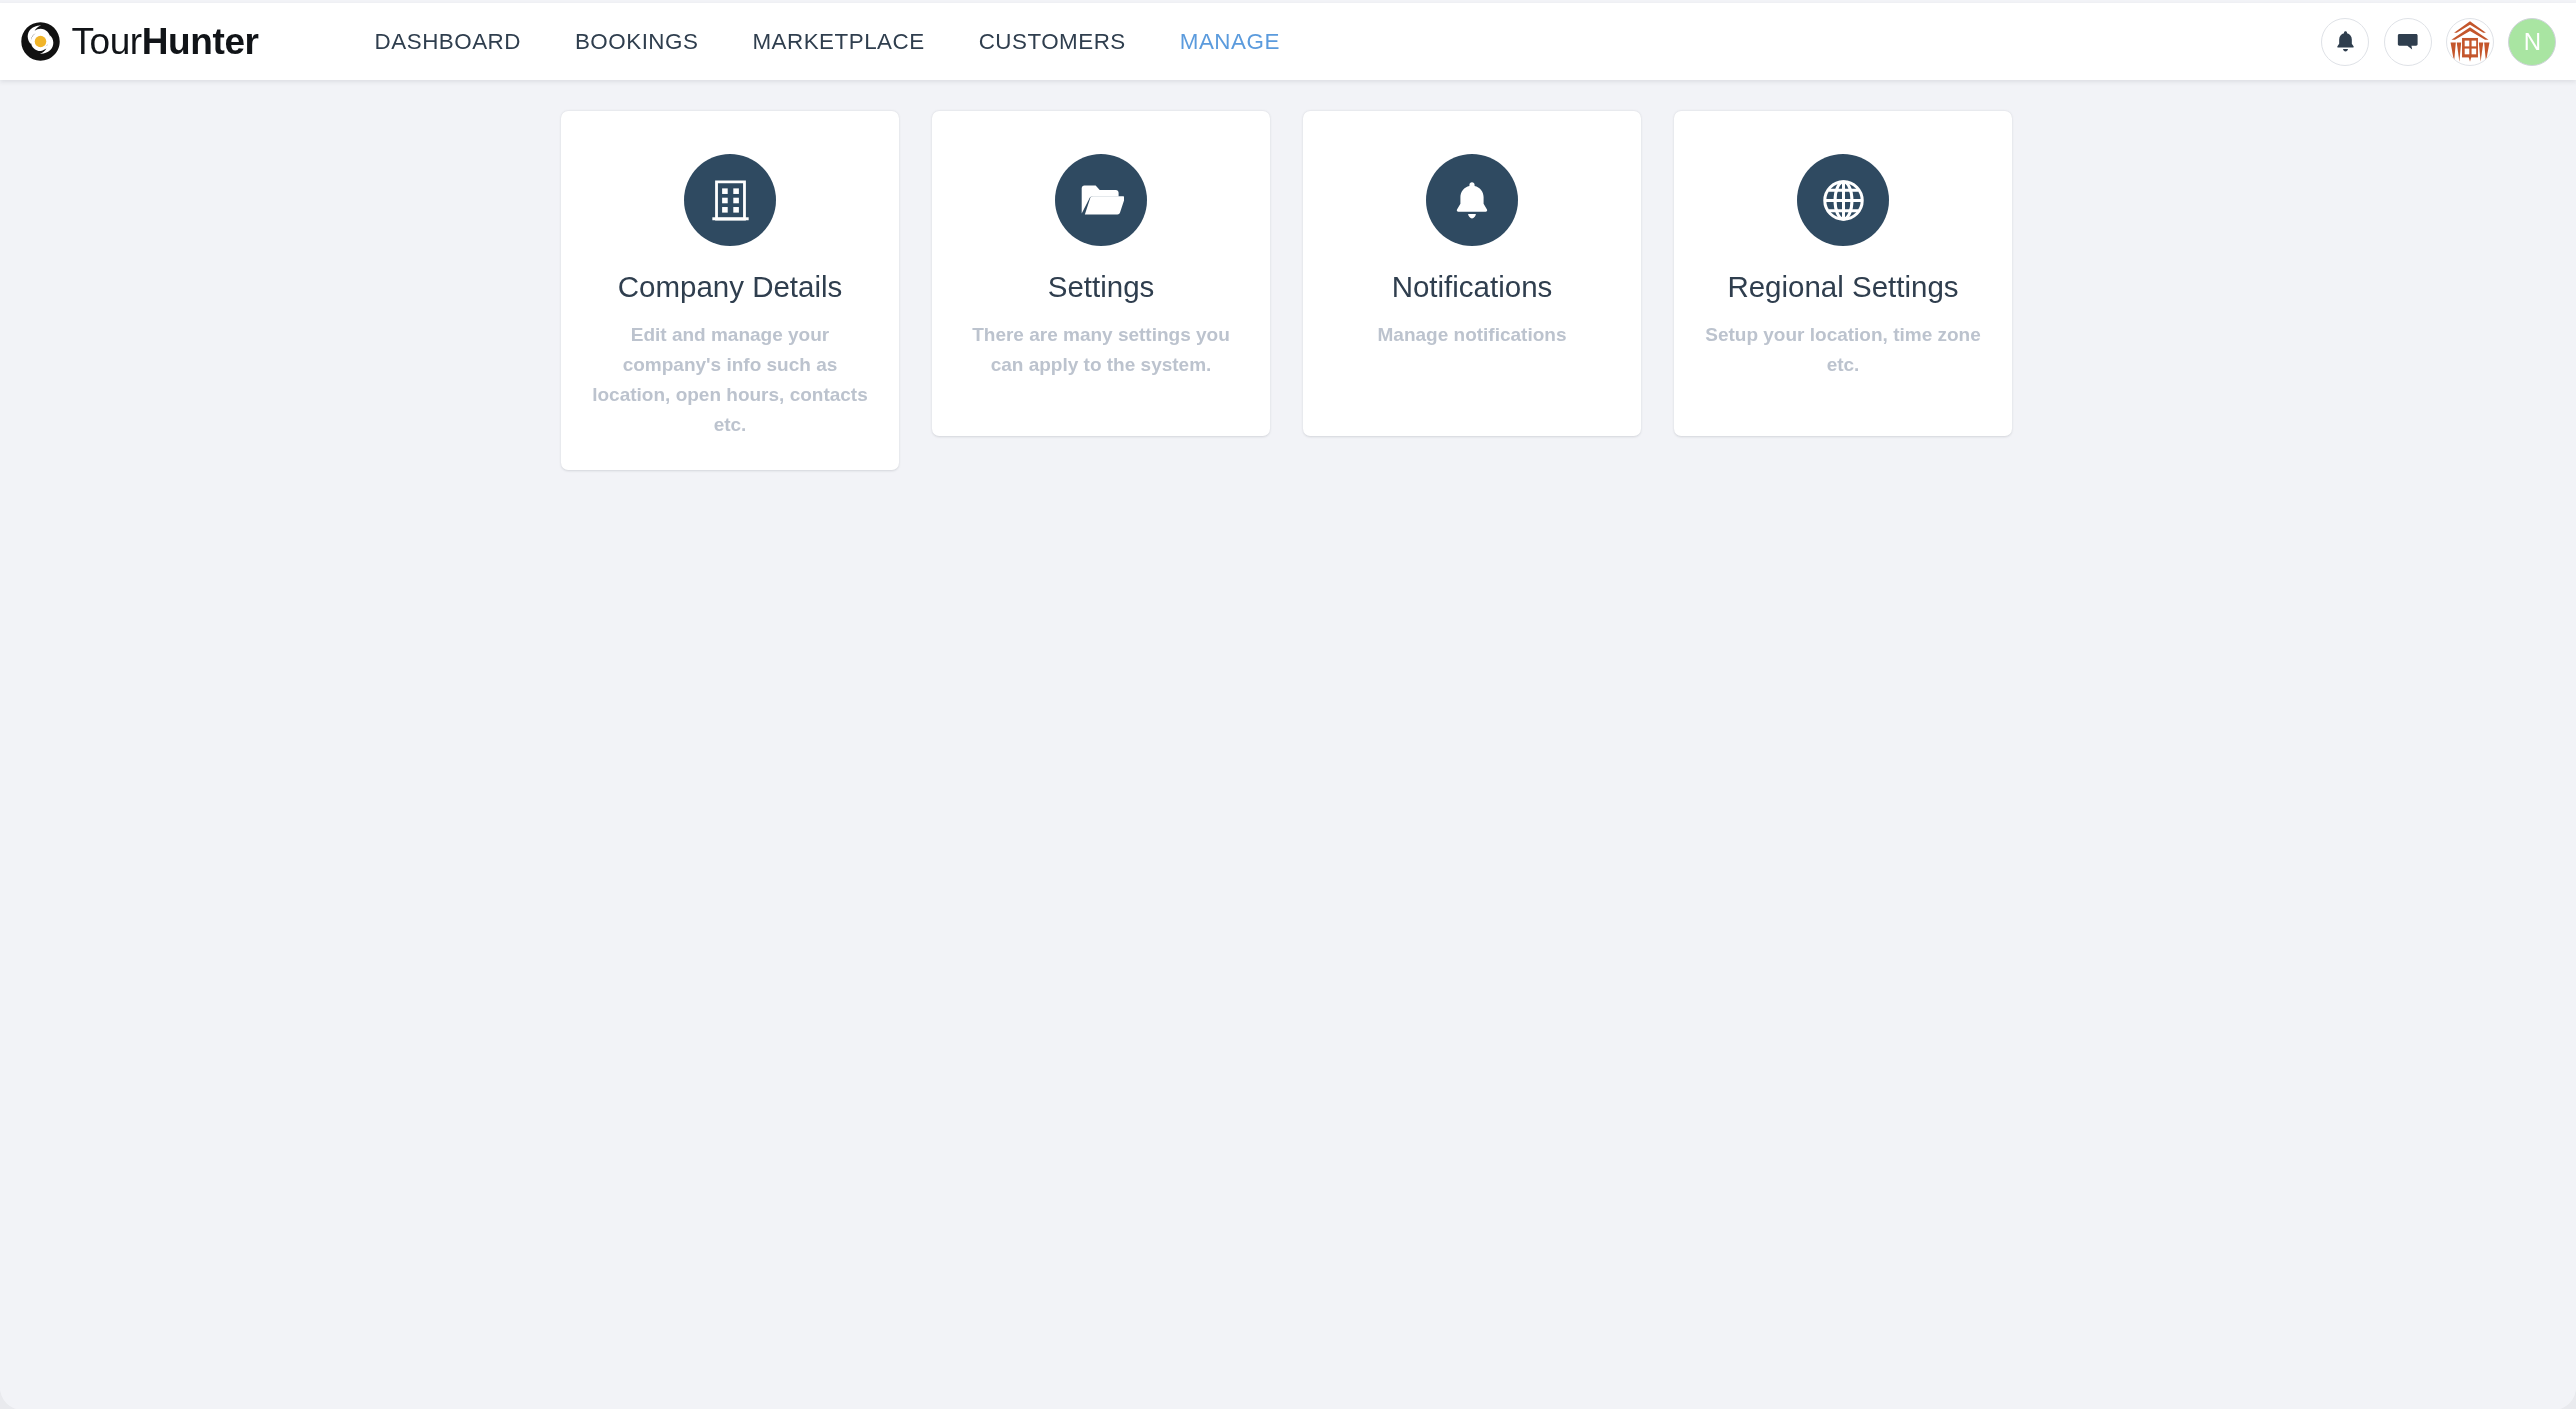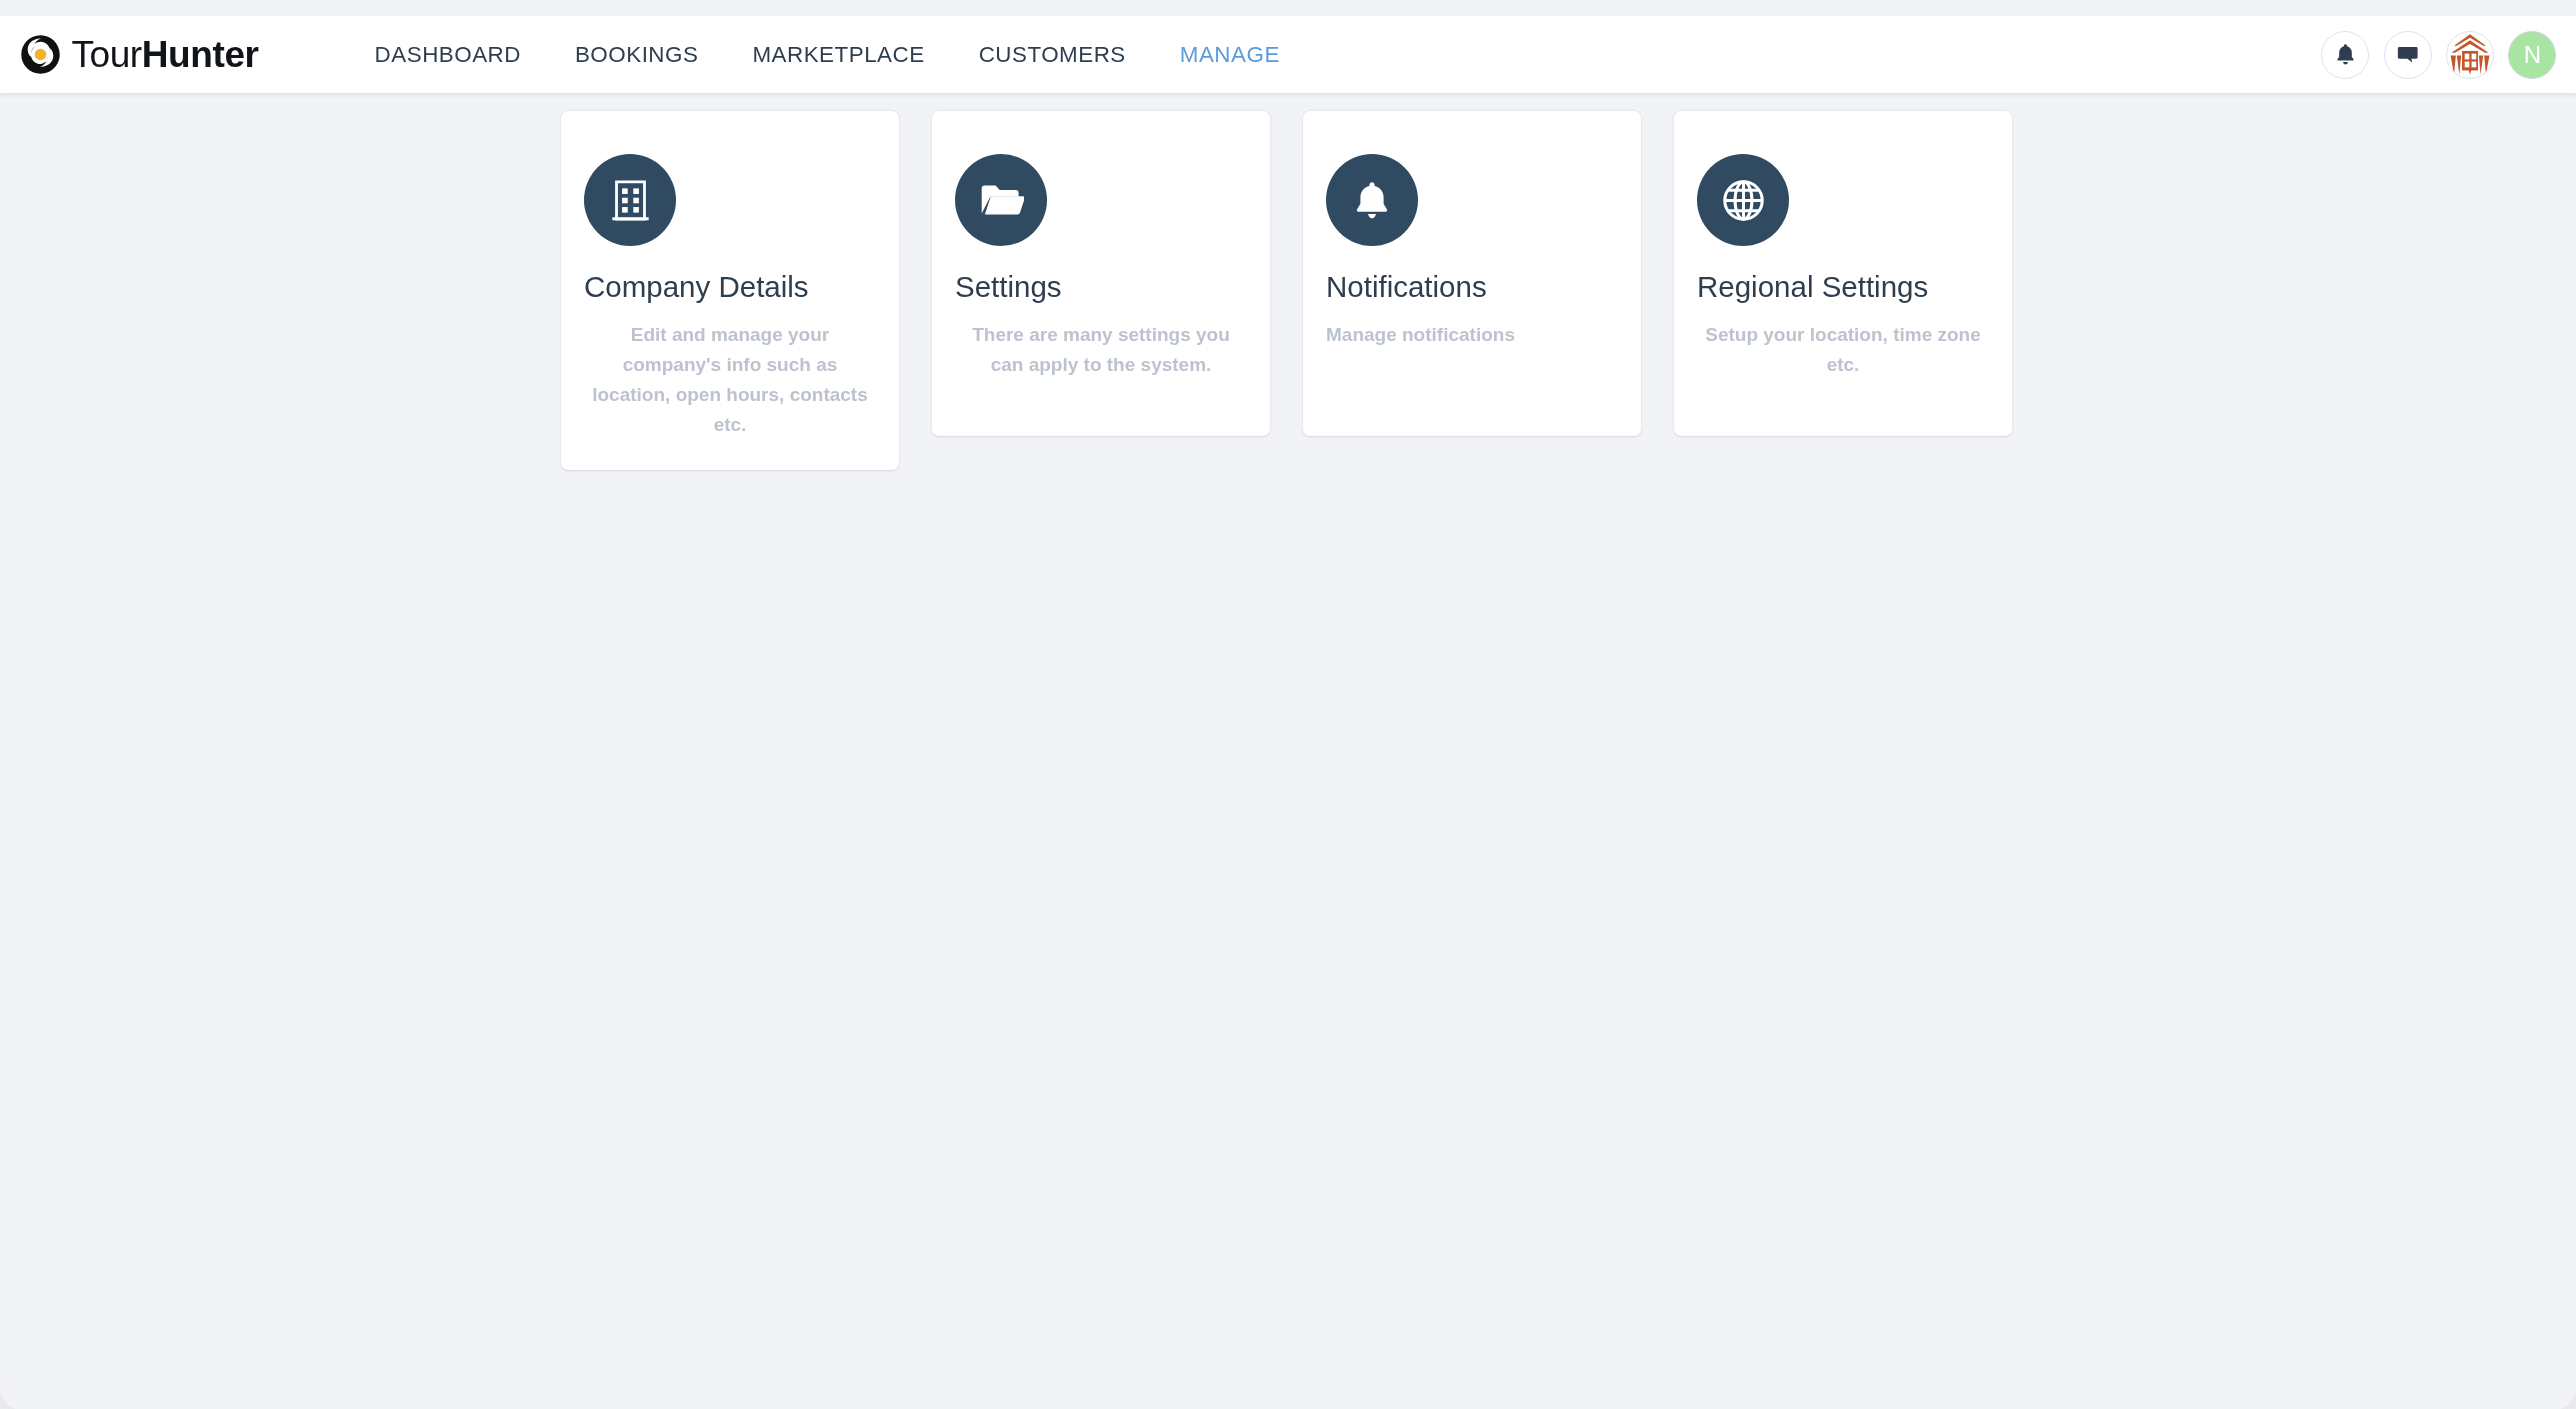--- a/index.html
+++ b/index.html
@@ -23,21 +23,21 @@
     width: 2576px;
     height: 1410px;
     background: #f2f3f7;
     border-radius: 0 0 23px 23px;
     overflow: hidden;
   }
 
   
   .topbar {
     position: absolute;
-    top: 16px; left: 0;
+    top: 3px; left: 0;
     width: 2576px;
     height: 77px;
     background: #ffffff;
     display: flex;
     align-items: center;
     box-shadow: 0 1.8px 4.5px rgba(40,45,60,0.10);
     z-index: 20;
   }
 
   .brand {
@@ -156,21 +156,21 @@
 
   .card {
     width: 338px;
     background: #ffffff;
     border-radius: 7.2px;
     box-shadow: 0 0.9px 2.7px rgba(45,55,72,0.10), 0 0.9px 1.8px rgba(45,55,72,0.06);
     padding: 43px 23px 30px 23px;
     min-height: 325px;
     display: flex;
     flex-direction: column;
-    align-items: flex-start;
+    align-items: center;
     cursor: pointer;
   }
 
   .card-icon {
     width: 92px;
     height: 92px;
     border-radius: 50%;
     background: #2f4a61;
     display: flex;
     align-items: center;

